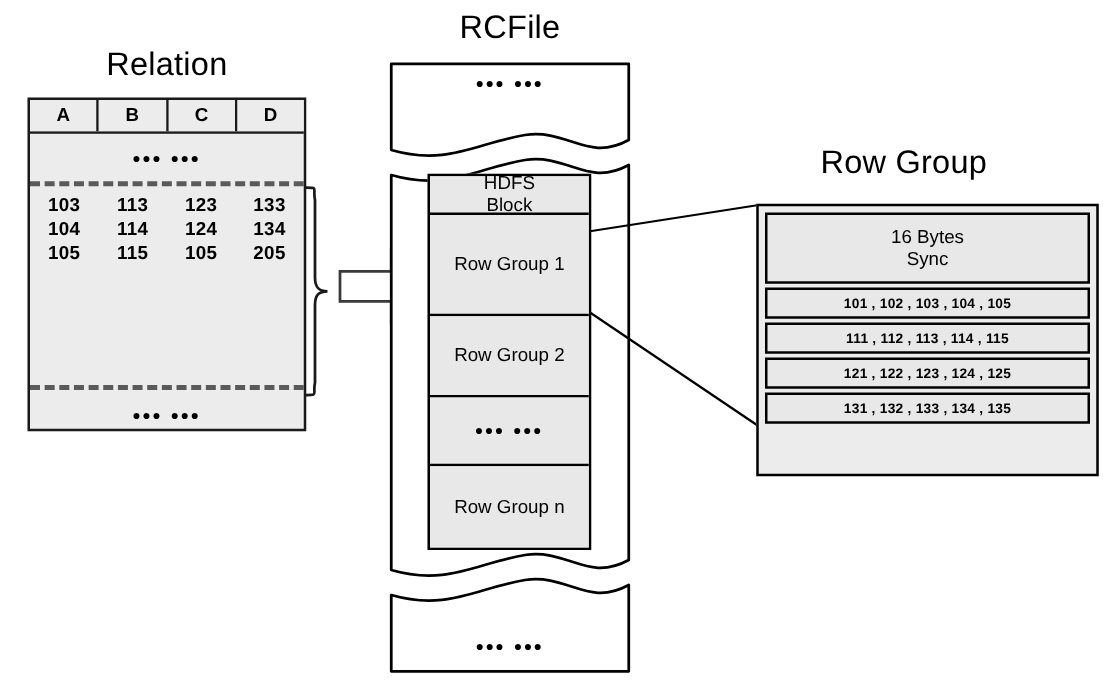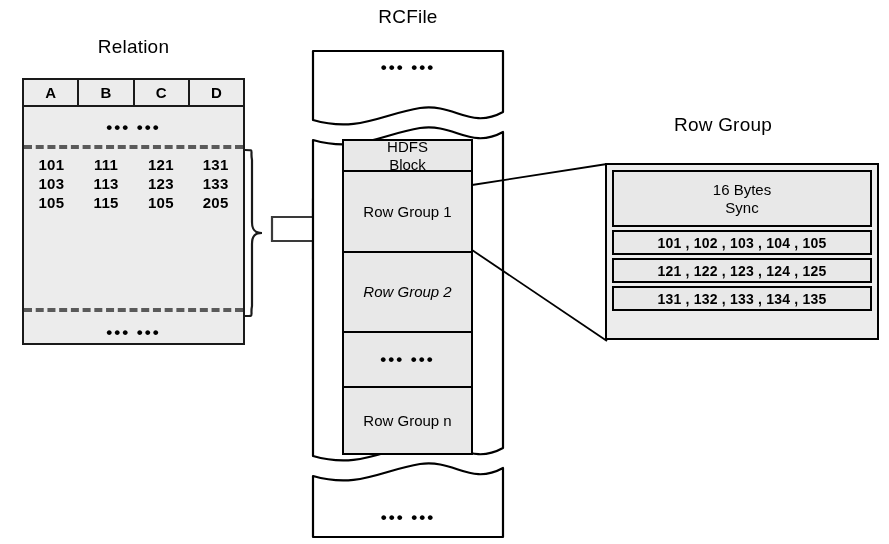--- a/index.html
+++ b/index.html
@@ -16,21 +16,21 @@
     position: relative;
     width: 889px;
     height: 544px;
     background: #ffffff;
     overflow: hidden;
   }
 
   
   .title {
     position: absolute;
-    font-size: 19px;
+    font-size: 26px;
     font-weight: 400;
     color: #000000;
     letter-spacing: 0.2px;
     white-space: nowrap;
     text-align: center;
   }
 
   
   #relation-table {
     position: absolute;
@@ -140,21 +140,21 @@
     font-weight: 700;
     letter-spacing: 2px;
   }
 
   
   #rowgroup-detail {
     position: absolute;
     left: 605px;
     top: 163px;
     width: 274px;
-    height: 177px;
+    height: 218px;
     box-sizing: border-box;
     border: 2px solid #000;
     background: #ececec;
     padding: 5px;
   }
   #rg-topbar {
     display: flex;
     gap: 6px;
     height: 57px;
   }
@@ -174,21 +174,21 @@
   }
   .rg-datarow {
     box-sizing: border-box;
     border: 2px solid #000;
     background: #e8e8e8;
     height: 25px;
     margin-top: 3px;
     display: flex;
     align-items: center;
     justify-content: center;
-    font-size: 14px;
+    font-size: 11px;
     font-weight: 700;
     color: #000;
     letter-spacing: 0.2px;
   }
 </style>
 </head>
 <body>
 
 <div id="canvas">
 
@@ -206,30 +206,30 @@
       <div class="col">C</div>
       <div class="col">D</div>
     </div>
 
     <div class="rel-dots" style="top:38px;">••• •••</div>
 
     <div class="dash-line" style="top:65px;"></div>
 
     <div id="rel-data">
       <div class="datarow">
-        <div class="datacell">101</div>
-        <div class="datacell">111</div>
-        <div class="datacell">121</div>
-        <div class="datacell">131</div>
-      </div>
-      <div class="datarow">
         <div class="datacell">103</div>
         <div class="datacell">113</div>
         <div class="datacell">123</div>
         <div class="datacell">133</div>
+      </div>
+      <div class="datarow">
+        <div class="datacell">104</div>
+        <div class="datacell">114</div>
+        <div class="datacell">124</div>
+        <div class="datacell">134</div>
       </div>
       <div class="datarow">
         <div class="datacell">105</div>
         <div class="datacell">115</div>
         <div class="datacell">105</div>
         <div class="datacell">205</div>
       </div>
     </div>
 
     <div class="dash-line" style="top:228px;"></div>
@@ -258,35 +258,36 @@
   </svg>
 
   <div class="rel-dots" style="left:313px; top:58px; width:190px;">••• •••</div>
 
   <div class="rel-dots" style="left:313px; top:508px; width:190px;">••• •••</div>
 
   <div id="rcfile-inner">
     <div class="rg-cell" style="height:31px;">HDFS
 Block</div>
     <div class="rg-cell" style="height:81px;">Row Group 1</div>
-    <div class="rg-cell" style="height:80px;font-style:italic;">Row Group 2</div>
+    <div class="rg-cell" style="height:65px;">Row Group 2</div>
     <div class="rg-cell rg-dots" style="height:55px;">••• •••</div>
     <div class="rg-cell" style="height:65px;">Row Group n</div>
   </div>
 
   <svg id="connector-svg" style="left:470px; top:160px;" width="140" height="185" viewBox="0 0 140 185">
     <line x1="2" y1="25" x2="137" y2="4" stroke="#000000" stroke-width="1.8"></line>
     <line x1="2" y1="90" x2="137" y2="181" stroke="#000000" stroke-width="1.8"></line>
   </svg>
 
   <div id="rowgroup-detail">
 
     <div id="rg-topbar">
       <div class="hdr">16 Bytes
 Sync</div>
     </div>
 
     <div class="rg-datarow">101 , 102 , 103 , 104 , 105</div>
+    <div class="rg-datarow">111 , 112 , 113 , 114 , 115</div>
     <div class="rg-datarow">121 , 122 , 123 , 124 , 125</div>
     <div class="rg-datarow">131 , 132 , 133 , 134 , 135</div>
   </div>
 
 </div>
 
 </body></html>

